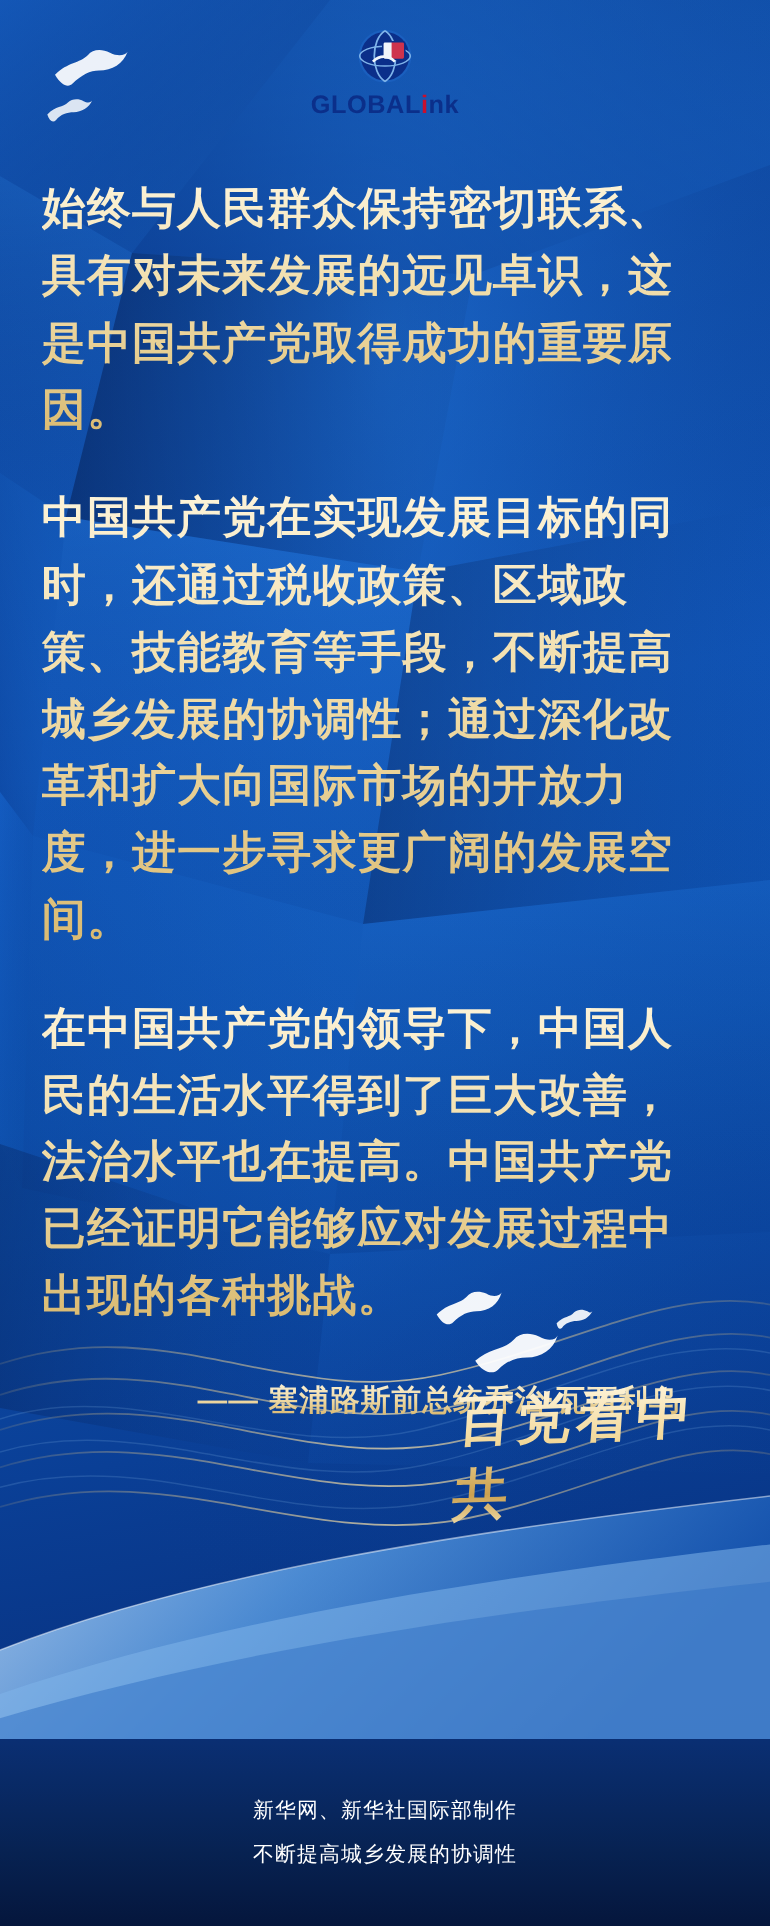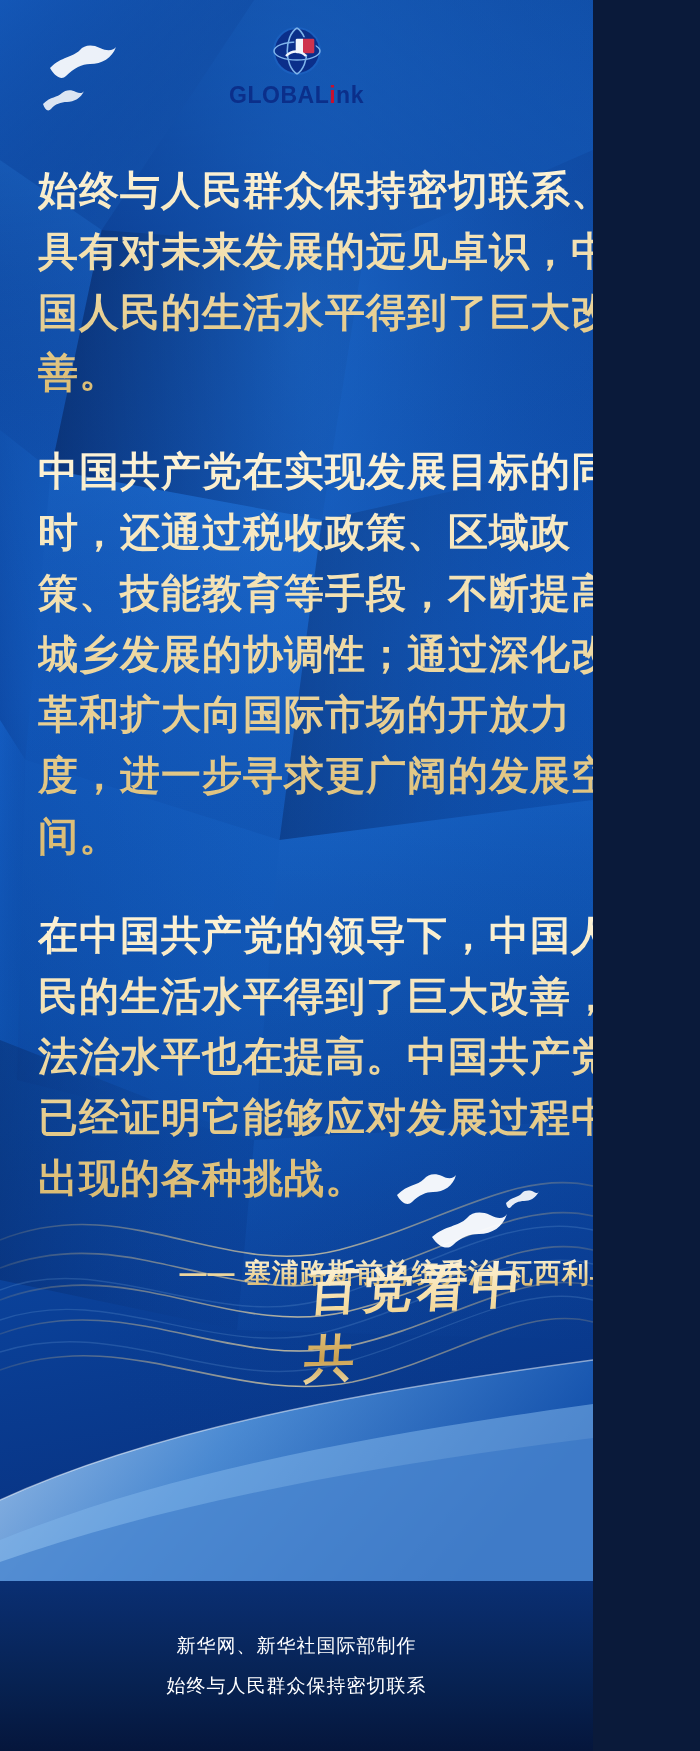--- a/index.html
+++ b/index.html
@@ -5,21 +5,21 @@
   html, body {
     margin: 0;
     padding: 0;
     background: #0a1a3a;
   }
   body {
     font-family: "Liberation Sans", sans-serif;
   }
   .poster {
     position: relative;
-    width: 593px;
+    width: 700px;
     height: 1751px;
     overflow: hidden;
     background: linear-gradient(170deg, #0b3d8f 0%, #0f4ba5 18%, #1055b8 38%, #0d50ad 55%, #0a3f96 72%, #072f7c 88%, #05245f 100%);
   }
   
   .facets {
     position: absolute;
     inset: 0;
     width: 100%;
     height: 100%;
@@ -221,21 +221,21 @@
         <rect x="23" y="12" width="20" height="16" rx="2" fill="none" stroke="#0b2f8a" stroke-width="1.4"></rect>
         <path d="M14,30 C20,24 28,24 34,30" fill="none" stroke="#f2f6fb" stroke-width="2.4"></path>
       </svg>
     </div>
     <div class="logo-text">
       <span>GLOBAL</span><span class="accent">i</span><span>nk</span>
     </div>
   </div>
 
   <div class="quote">
-    <p class="para">始终与人民群众保持密切联系、具有对未来发展的远见卓识，中国人民的生活水平得到了巨大改善。</p>
+    <p class="para">始终与人民群众保持密切联系、具有对未来发展的远见卓识，这是中国共产党取得成功的重要原因。</p>
     <p class="para">中国共产党在实现发展目标的同时，还通过税收政策、区域政策、技能教育等手段，不断提高城乡发展的协调性；通过深化改革和扩大向国际市场的开放力度，进一步寻求更广阔的发展空间。</p>
     <p class="para">在中国共产党的领导下，中国人民的生活水平得到了巨大改善，法治水平也在提高。中国共产党已经证明它能够应对发展过程中出现的各种挑战。</p>
     <div class="attrib">—— 塞浦路斯前总统乔治·瓦西利乌</div>
   </div>
 
   <svg class="bird" style="left:395px; bottom:540px; width:62px; height:40px;" viewBox="0 0 62 40">
     <path d="M2,24 C13,13 22,15 29,8 C33,3 40,2 47,5 C54,9 59,7 61,4 C58,15 49,21 38,21 C31,21 24,24 17,31 C13,35 7,33 2,24 Z" fill="#ffffff" fill-opacity="0.95"></path>
   </svg>
   <svg class="bird" style="left:430px; bottom:496px; width:78px; height:46px;" viewBox="0 0 78 46">
     <path d="M2,28 C16,16 28,18 37,9 C42,3 51,2 60,6 C69,11 75,9 77,5 C73,18 62,25 49,25 C40,25 31,28 23,36 C18,41 9,39 2,28 Z" fill="#ffffff" fill-opacity="0.95"></path>
@@ -243,16 +243,16 @@
   <svg class="bird" style="left:505px; bottom:540px; width:34px; height:22px;" viewBox="0 0 34 22">
     <path d="M1,14 C8,7 13,9 17,4 C20,1 25,1 29,3 C32,5 33,4 34,2 C31,9 25,12 19,12 C14,12 9,14 6,18 C4,20 2,19 1,14 Z" fill="#ffffff" fill-opacity="0.9"></path>
   </svg>
 
   <div class="seal">
     <div class="seal-text">百党看中共</div>
   </div>
 
   <div class="footer">
     <div class="footer-line">新华网、新华社国际部制作</div>
-    <div class="footer-line">始终与人民群众保持密切联系</div>
+    <div class="footer-line">不断提高城乡发展的协调性</div>
   </div>
 
 </div>
 
 </body></html>

